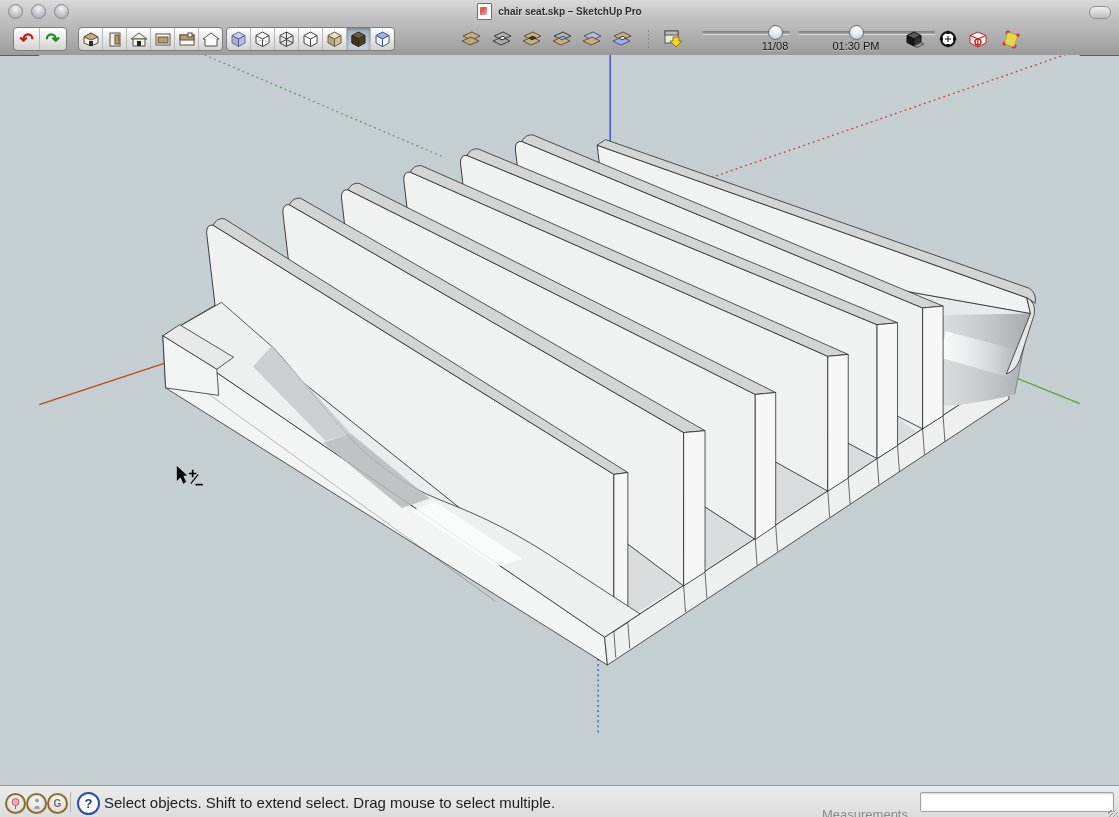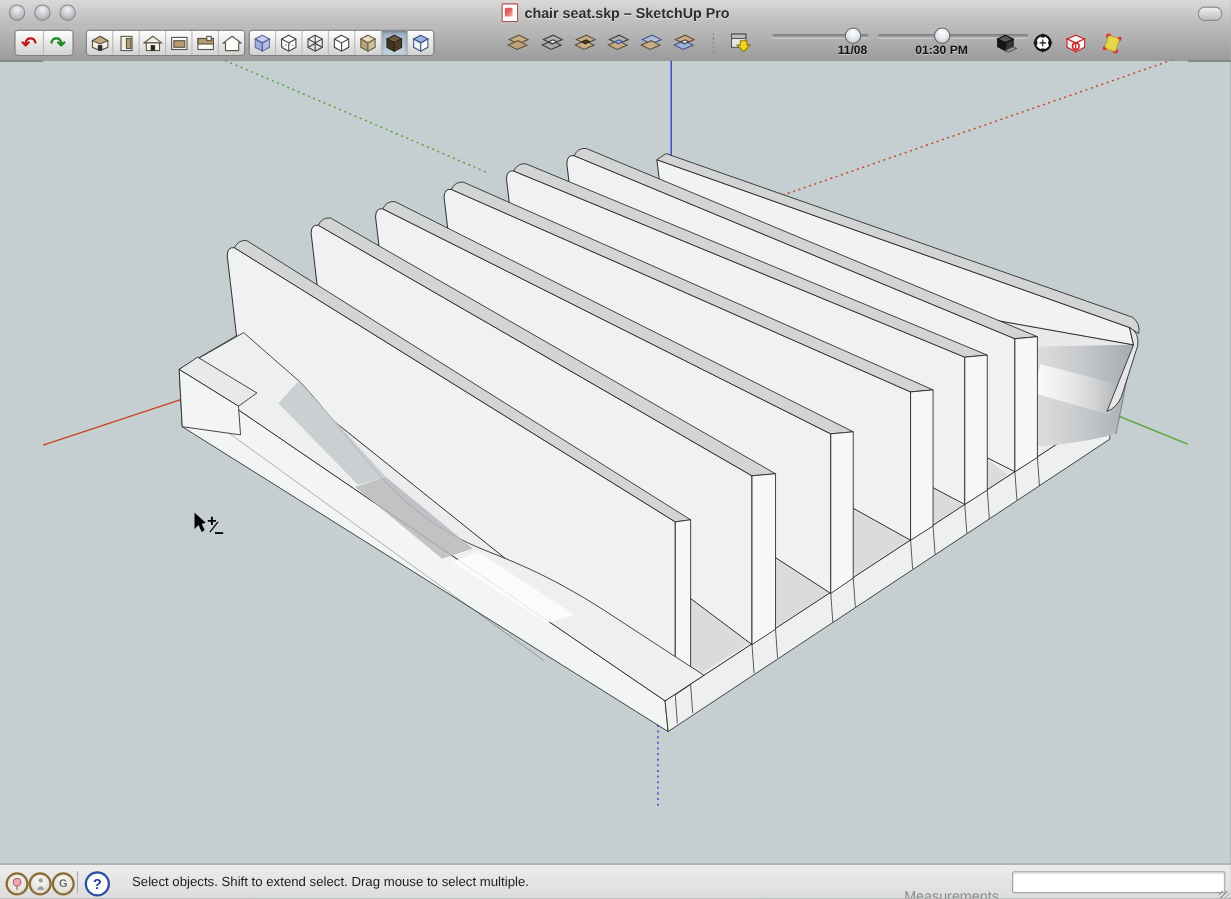--- a/index.html
+++ b/index.html
@@ -9,21 +9,21 @@
   .titlebar{position:absolute;left:0;top:0;width:1119px;height:22px;
     background:linear-gradient(#d9d9d9,#bcbcbc);border-bottom:1px solid #9a9a9a;
     display:flex;align-items:center;}
   .lights{position:absolute;left:8px;top:4px;display:flex;gap:8px;}
   .light{width:13px;height:13px;border-radius:50%;border:1px solid #8a8a8a;
     background:radial-gradient(circle at 50% 30%,#f2f3f5 0%,#c9ccd2 45%,#9ba0a8 100%);}
   .title-wrap{margin:0 auto;display:flex;align-items:center;gap:6px;}
   .doc-icon{width:13px;height:15px;background:#fdfdfd;border:1px solid #b05050;position:relative;border-radius:1px;}
   .doc-icon:before{content:"";position:absolute;left:2px;top:3px;width:7px;height:8px;
     background:linear-gradient(135deg,#e05a5a 40%,#f3b0b0 100%);border-radius:1px;}
-  .title-text{font-size:13px;font-weight:bold;color:#2e2e2e;text-shadow:0 1px 0 rgba(255,255,255,.55);text-align:right;}
+  .title-text{font-size:10px;font-weight:bold;color:#2e2e2e;text-shadow:0 1px 0 rgba(255,255,255,.55);text-align:right;}
   .oval-btn{position:absolute;right:8px;top:6px;width:20px;height:11px;border-radius:6px;
     border:1px solid #8d8d8d;background:linear-gradient(#efefef,#bdbdbd);}
   
   .toolbar{position:absolute;left:0;top:22px;width:1119px;height:33px;
     background:linear-gradient(#bebebe,#9b9b9b);border-bottom:1px solid #5e5e5e;}
   .tgroup{position:absolute;top:5px;height:22px;display:flex;align-items:stretch;
     background:linear-gradient(#fefefe,#d2d2d2);border:1px solid #7e7e7e;border-radius:4px;overflow:hidden;}
   .tbtn{width:23px;display:flex;align-items:center;justify-content:center;border-right:1px solid #b9b9b9;cursor:default;}
   .tbtn:last-child{border-right:none;}
   .tbtn.active{background:linear-gradient(#9eb0c3,#c6d4e2);box-shadow:inset 0 1px 3px rgba(0,0,0,.35);}
@@ -31,34 +31,34 @@
   .undo-glyph{font-size:17px;font-weight:bold;color:#c01818;line-height:1;}
   .redo-glyph{font-size:17px;font-weight:bold;color:#1d8a1d;line-height:1;}
   .sep{position:absolute;top:8px;width:1px;height:18px;
     background:repeating-linear-gradient(#888 0 2px,transparent 2px 4px);}
   .slider{position:absolute;top:9px;}
   .slider .track{height:3px;background:linear-gradient(#7d7d7d,#a5a5a5);border-radius:2px;
     box-shadow:0 1px 0 rgba(255,255,255,.55);}
   .slider .knob{position:absolute;top:-6px;width:13px;height:13px;border-radius:50%;
     border:1px solid #6b6b6b;background:radial-gradient(circle at 50% 30%,#ffffff 0%,#dfe5ea 55%,#aab6c0 100%);}
   .slider .slabel{position:absolute;top:9px;width:80px;text-align:center;
-    font-size:11px;font-weight:bold;color:#111;text-shadow:0 1px 0 rgba(255,255,255,.45);}
+    font-size:11px;font-weight:normal;color:#111;text-shadow:0 1px 0 rgba(255,255,255,.45);}
   
   .viewport{position:absolute;left:0;top:55px;width:1119px;height:730px;}
   
   .statusbar{position:absolute;left:0;top:785px;width:1119px;height:32px;
     background:linear-gradient(#ececec,#dcdcdc);border-top:1px solid #9b9b9b;}
   .sb-circle{position:absolute;top:7px;width:17px;height:17px;border-radius:50%;
     border:2px solid #8a6c36;background:radial-gradient(circle at 50% 35%,#fbfbf9,#d9d4c8);
     display:flex;align-items:center;justify-content:center;font-size:10px;font-weight:bold;color:#6b6b6b;}
   .sb-divider{position:absolute;left:70px;top:6px;width:1px;height:20px;background:#aeaeae;}
   .help-circle{position:absolute;left:77px;top:6px;width:19px;height:19px;border-radius:50%;
     border:2px solid #2b4fa0;background:#fdfdfd;display:flex;align-items:center;justify-content:center;
     font-size:13px;font-weight:bold;color:#1c3d8f;}
-  .sb-text{position:absolute;left:120px;top:8px;font-size:12px;color:#1d1d1d;}
+  .sb-text{position:absolute;left:104px;top:8px;font-size:15px;color:#1d1d1d;}
   .meas-label{position:absolute;left:822px;top:9px;font-size:13px;color:#8a8a8a;margin-top:12px;}
   .meas-input{position:absolute;left:920px;top:6px;width:186px;height:18px;border:1px solid #a2a2a2;
     border-radius:2px;background:#fff;font-size:12px;padding:0 3px;box-shadow:inset 0 1px 2px rgba(0,0,0,.18);}
   .grip{position:absolute;right:1px;top:24px;width:10px;height:8px;
     background:repeating-linear-gradient(135deg,transparent 0 2px,#9f9f9f 2px 3px);}
   .mini{display:block;}
 </style>
 </head>
 <body>
 

